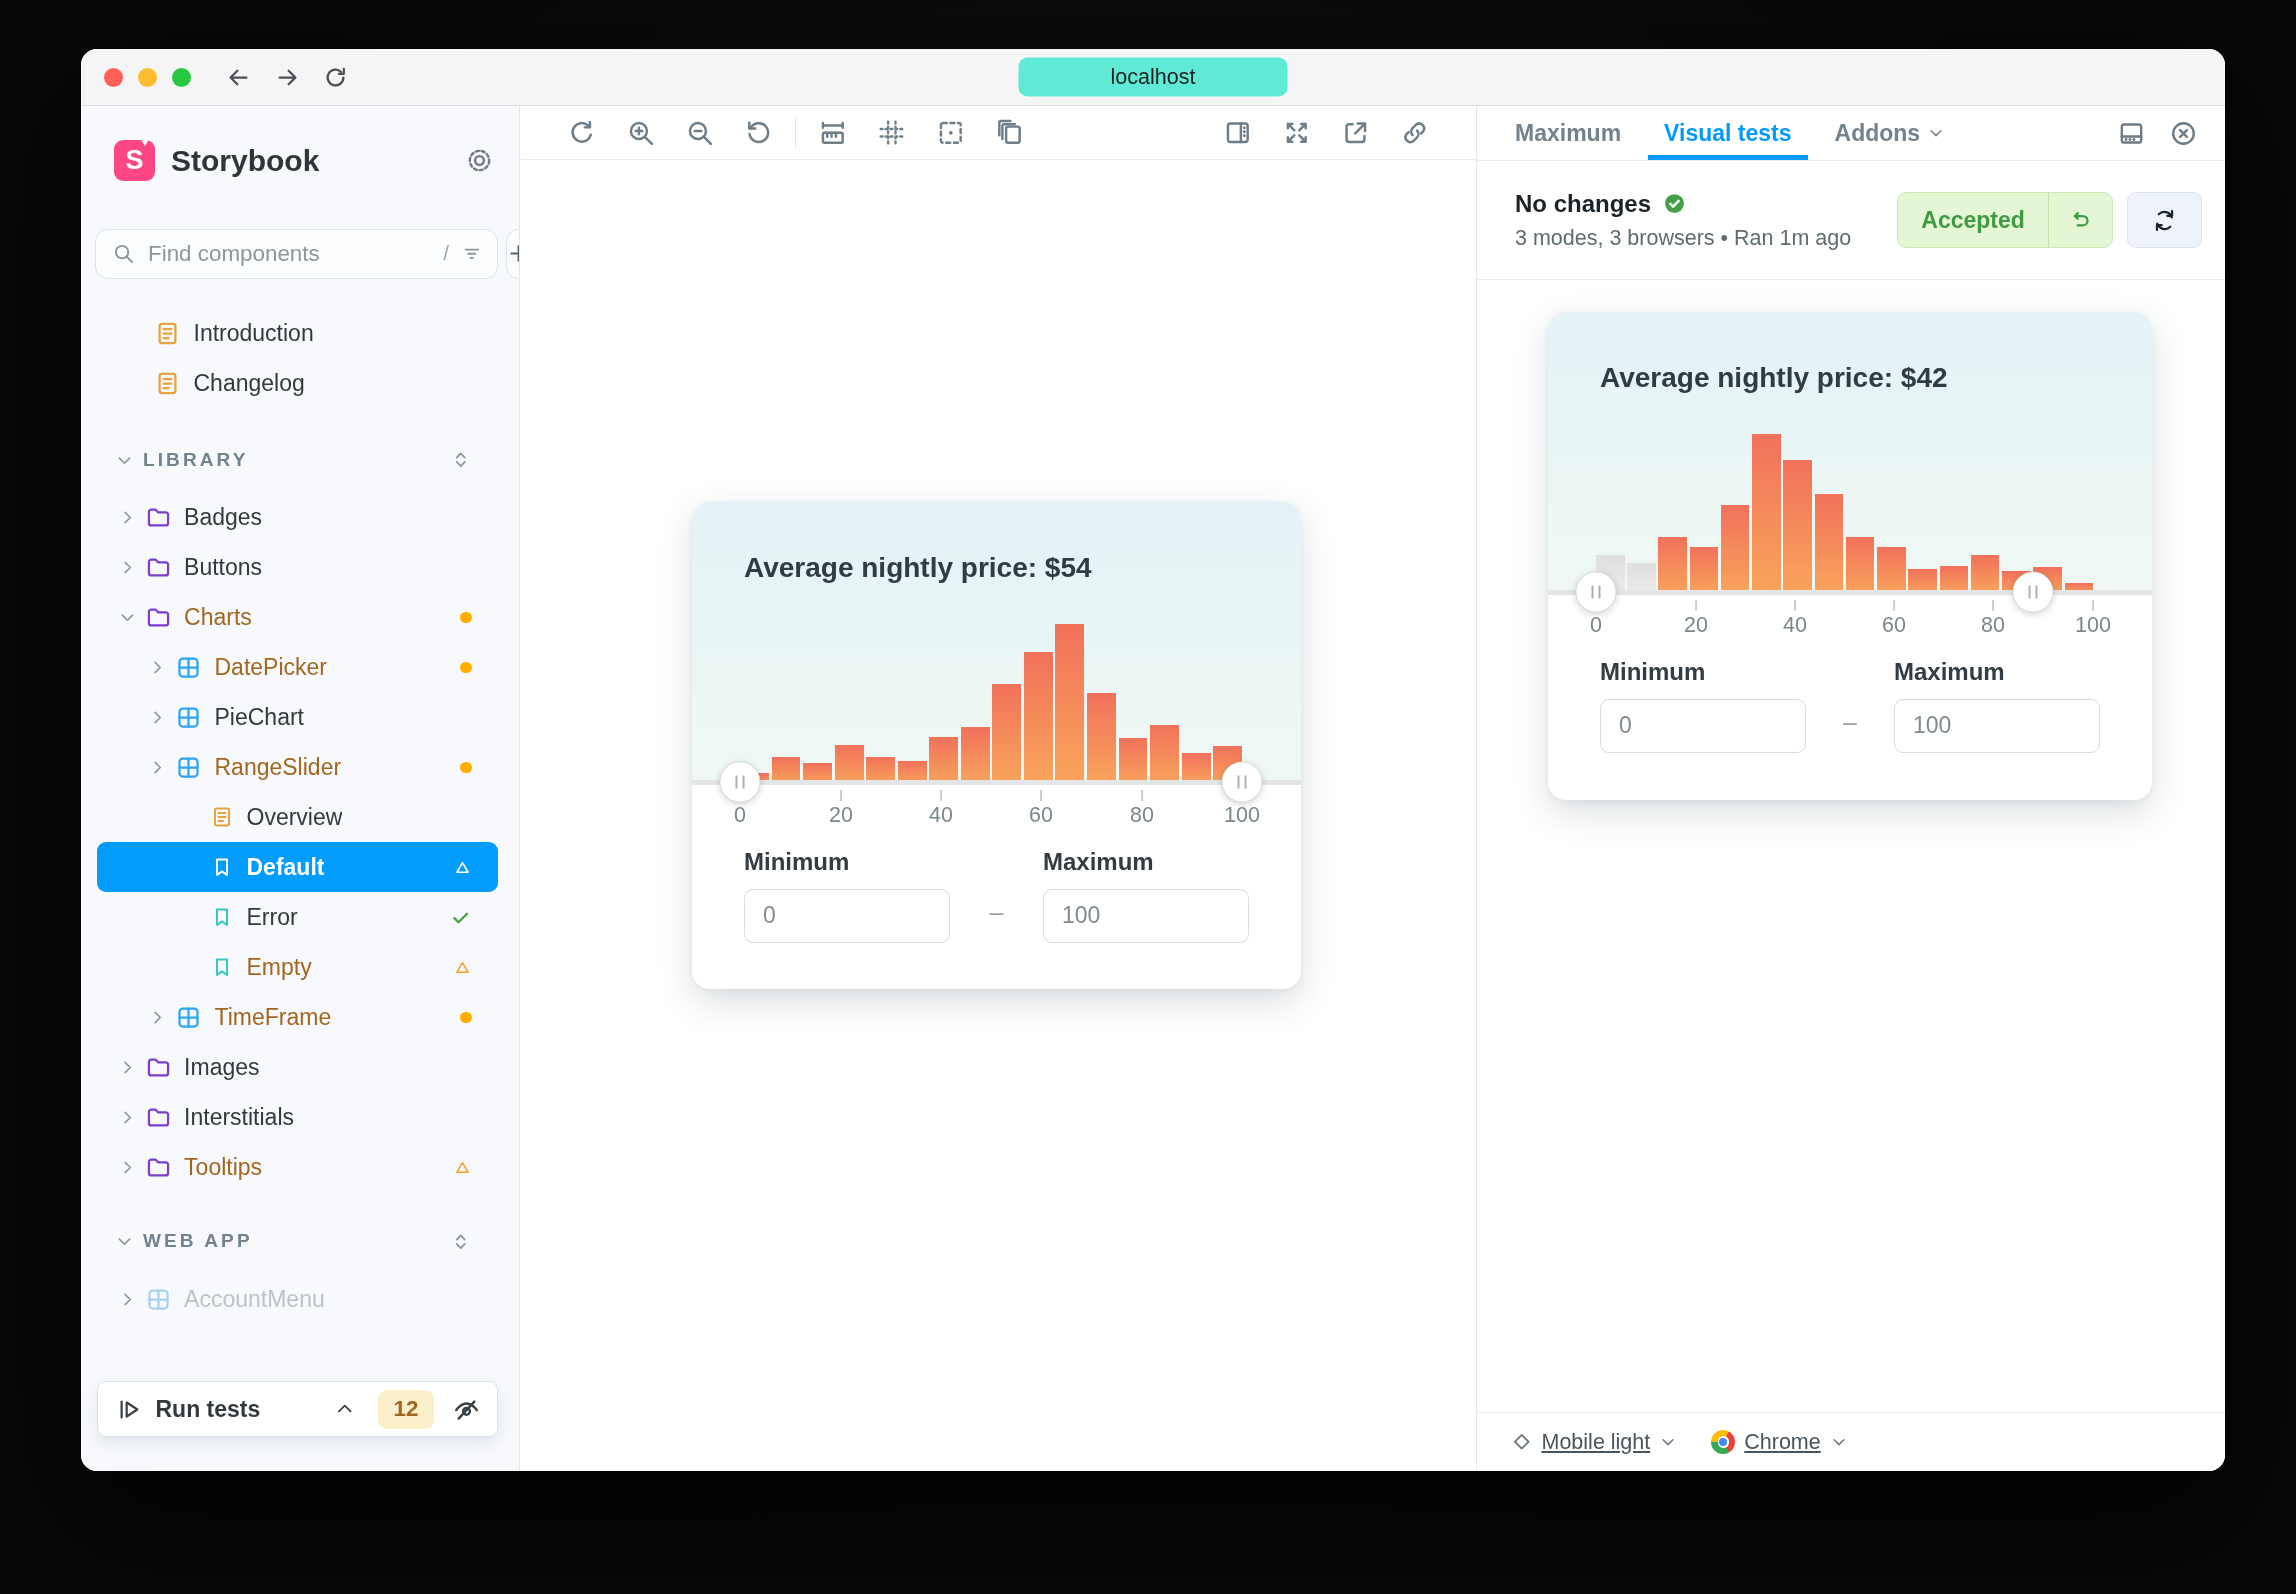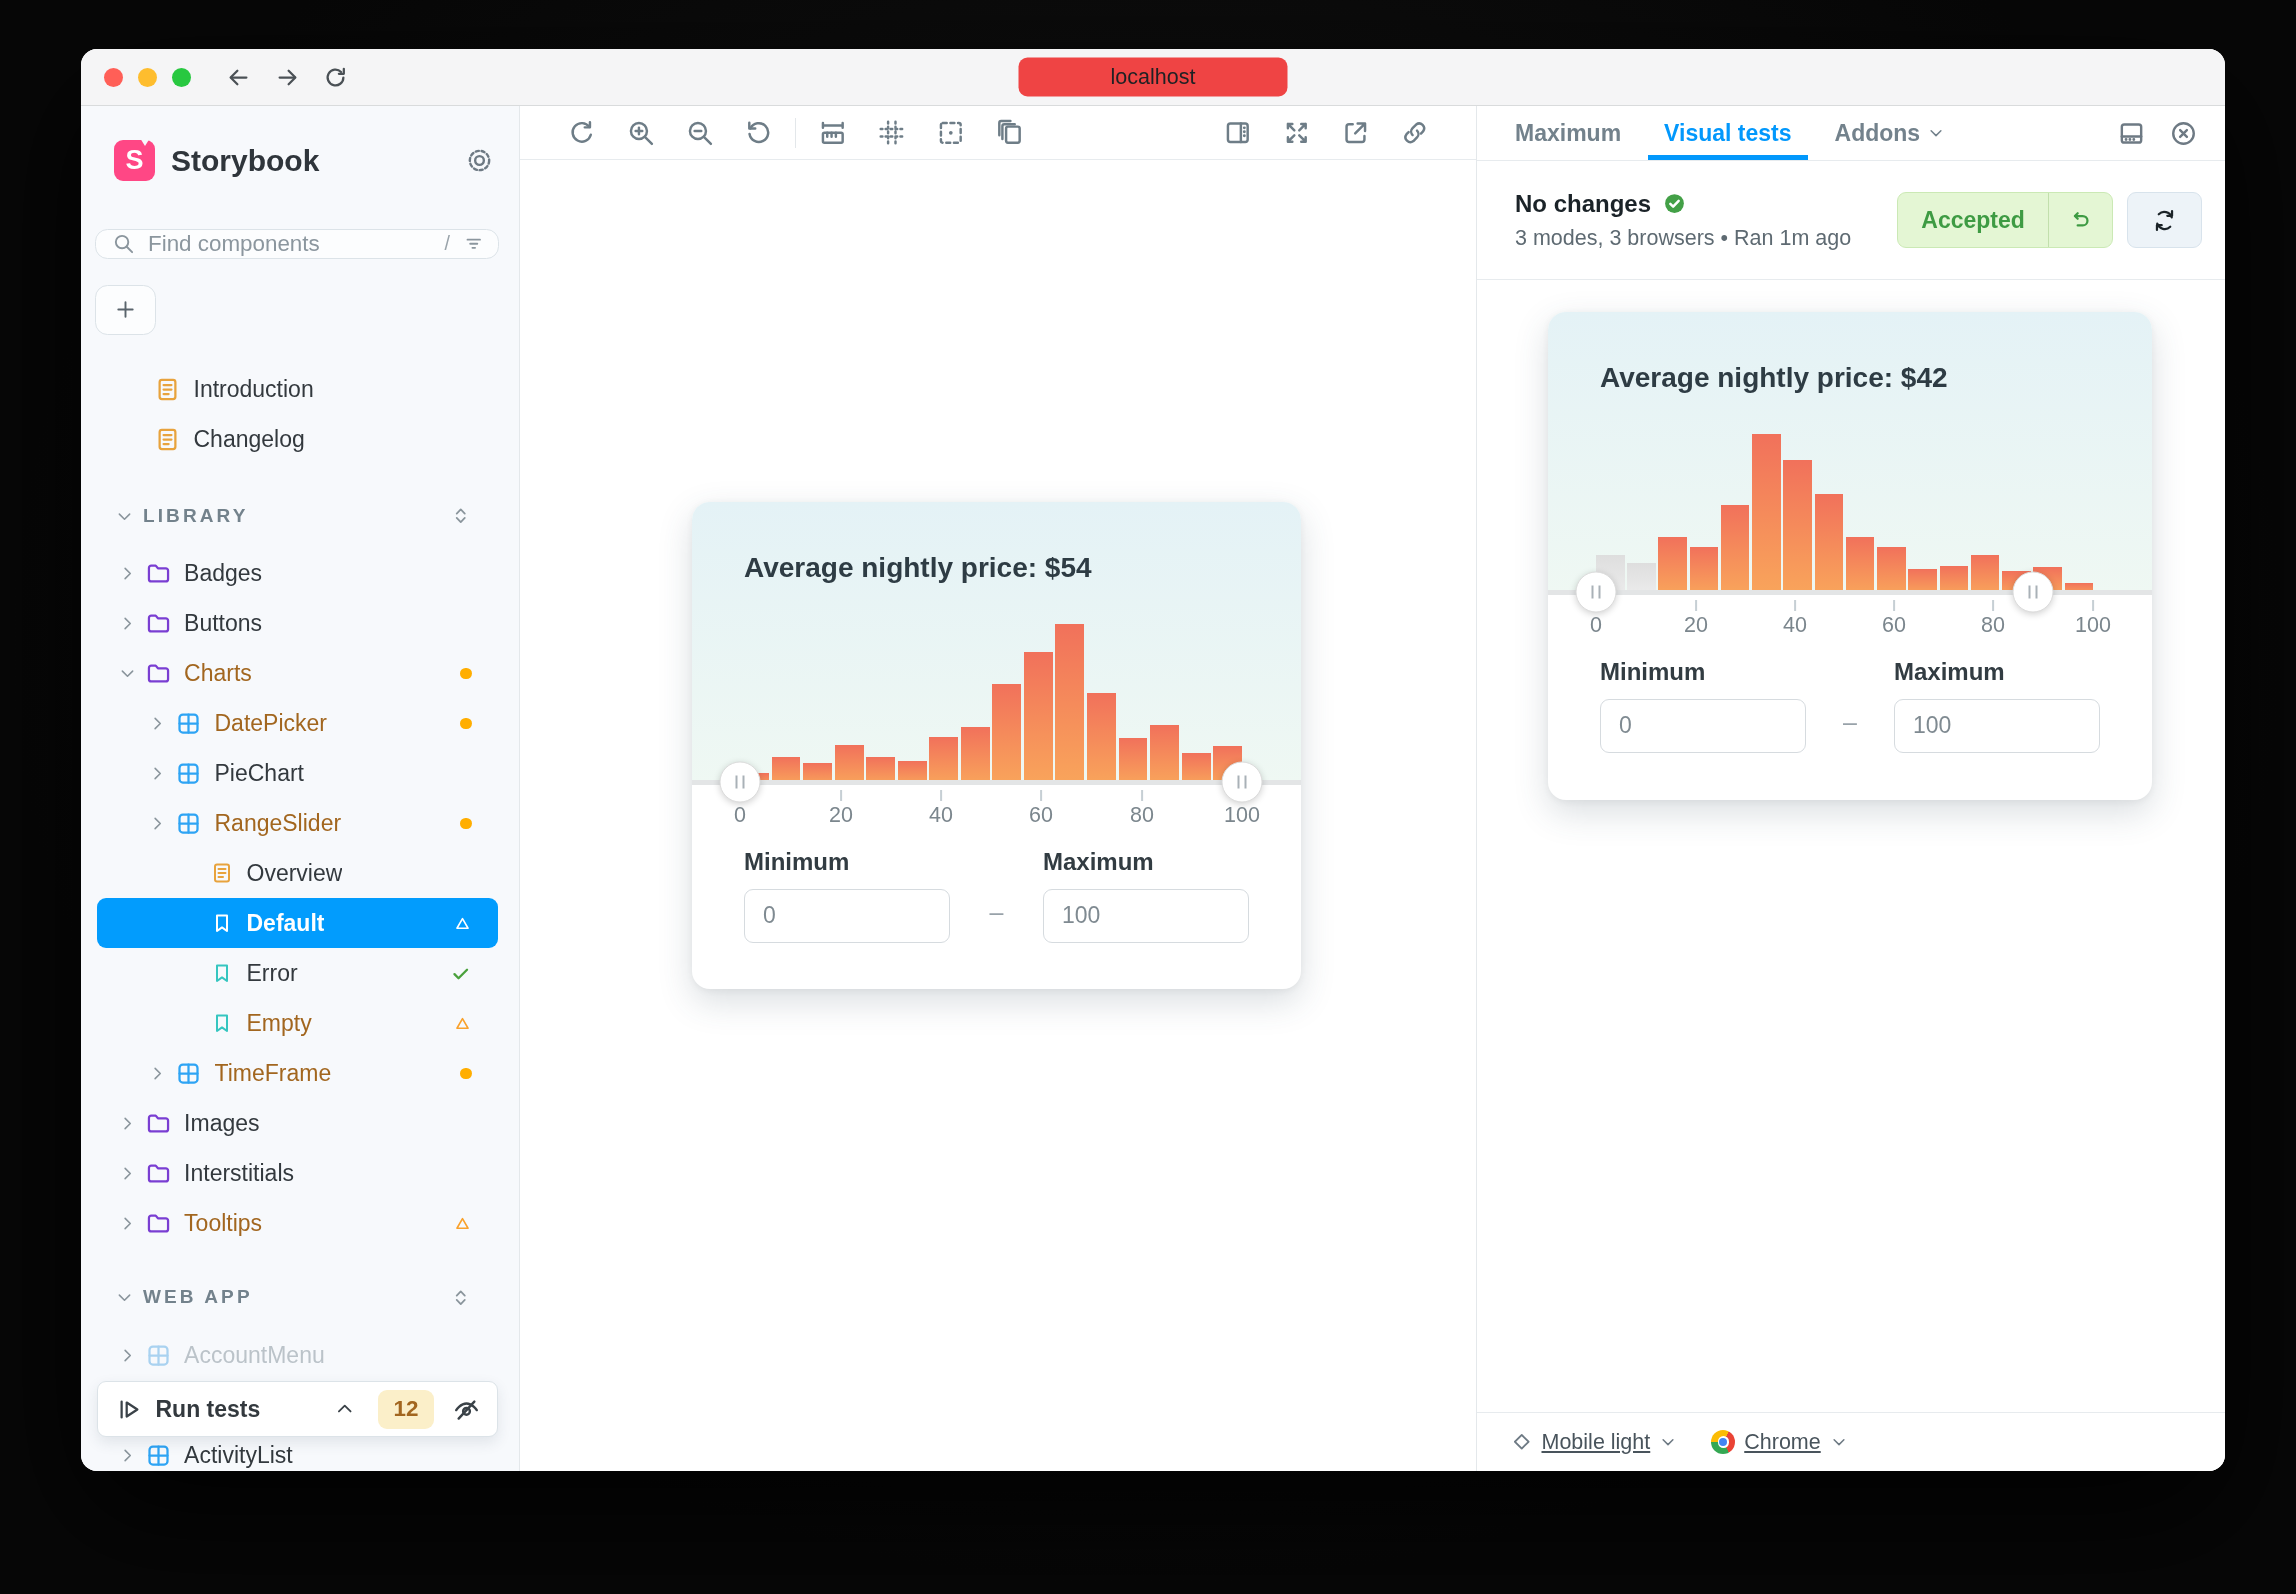--- a/index.html
+++ b/index.html
@@ -8,35 +8,35 @@
   *{box-sizing:border-box;}
   .window{position:absolute;left:81px;top:49px;width:2144px;height:1422px;background:#fff;
     border-radius:16px;overflow:hidden;box-shadow:0 45px 125px rgba(0,0,0,.85);display:flex;flex-direction:column;}
   
   .chrome{height:57px;background:#F5F5F6;border-bottom:0.9px solid #D9DBDC;display:flex;align-items:center;position:relative;flex:0 0 auto;}
   .traffic{display:flex;gap:15px;margin-left:23px;}
   .tl{width:19px;height:19px;border-radius:50%;}
   .nav{display:flex;gap:21.5px;margin-left:34px;color:#4A5055;}
   .nav .ic{width:27px;height:27px;}
   .urlpill{position:absolute;left:50%;top:50%;transform:translate(-50%,-50%);width:269px;height:39px;
-    background:#ef4444;border-radius:9px;display:flex;align-items:center;justify-content:center;
+    background:#5eead4;border-radius:9px;display:flex;align-items:center;justify-content:center;
     font-size:21.5px;color:#1E2124;}
   
   .app{flex:1;display:flex;min-height:0;}
   .sidebar{width:439px;background:#F7F9FC;border-right:0.9px solid #E4E8EB;position:relative;flex:0 0 auto;overflow:hidden;}
   .canvas{flex:1;background:#fff;display:flex;flex-direction:column;min-width:0;}
   .panel{width:749px;border-left:0.9px solid #E4E8EB;display:flex;flex-direction:column;flex:0 0 auto;background:#fff;}
   
   .brandrow{display:flex;align-items:center;margin:29.6px 25px 0 33px;height:50px;}
   .sblogo{width:41px;height:41px;background:#FF4785;border-radius:9px;position:relative;display:flex;align-items:center;justify-content:center;color:#fff;font-size:27px;font-weight:bold;}
   .sblogo:after{content:"";position:absolute;top:-1.8px;right:5.4px;border-left:5.4px solid transparent;border-right:5.4px solid transparent;border-top:8px solid #F7F9FC;}
   .brandname{font-size:30px;font-weight:bold;color:#2F353B;margin-left:16px;flex:1;}
   .gearbtn{color:#6E7A84;}
   .gearbtn .ic{width:29px;height:29px;}
-  .searchrow{display:flex;gap:26px;margin:43px 19.7px 0 14.3px;flex-direction:column;}
+  .searchrow{display:flex;gap:8px;margin:43px 19.7px 0 14.3px;}
   .searchbox{flex:1;height:50px;border:1.8px solid #DCE3E8;border-radius:12.5px;background:#FCFDFE;display:flex;align-items:center;padding:0 14.3px 0 16px;color:#8B969E;}
   .searchbox .ic{width:23px;height:23px;flex:0 0 auto;}
   .searchbox input{border:none;outline:none;background:transparent;flex:1;margin-left:10.7px;font-size:22.4px;color:#5A646C;font-family:inherit;min-width:0;}
   .searchbox input::placeholder{color:#8B969E;}
   .slash{font-size:19.7px;color:#99A3AA;margin:0 12.5px 0 5.4px;}
   .plusbtn{width:61px;height:50px;border:1.8px solid #DCE3E8;border-radius:12.5px;background:#FCFDFE;display:flex;align-items:center;justify-content:center;color:#5A646C;}
   .plusbtn .ic{width:23px;height:23px;}
   .tree{margin-top:29.6px;}
   .trow{height:50px;margin:0 21.5px 0 16px;display:flex;align-items:center;border-radius:9px;color:#33393E;font-size:23px;}
   .trow .chev{width:19px;height:19px;color:#8A959C;flex:0 0 auto;}

